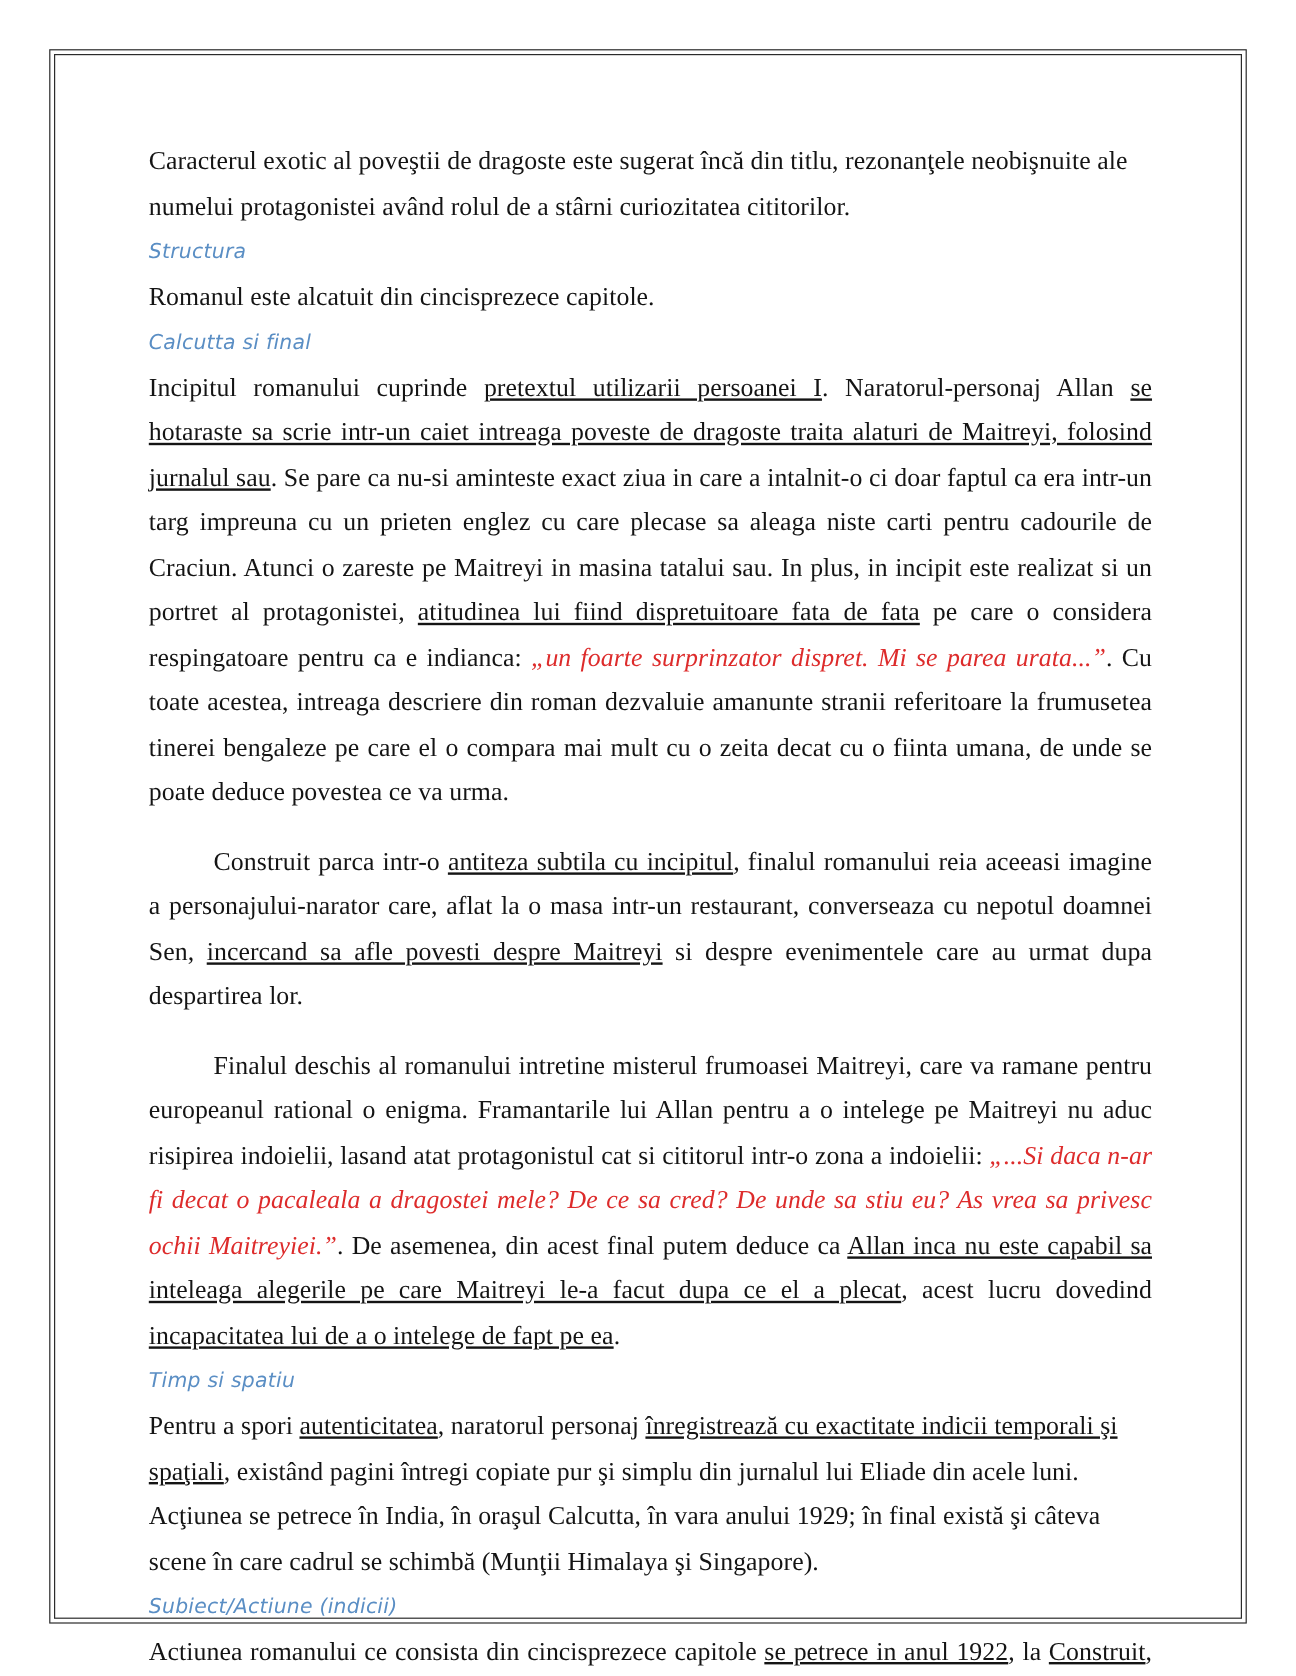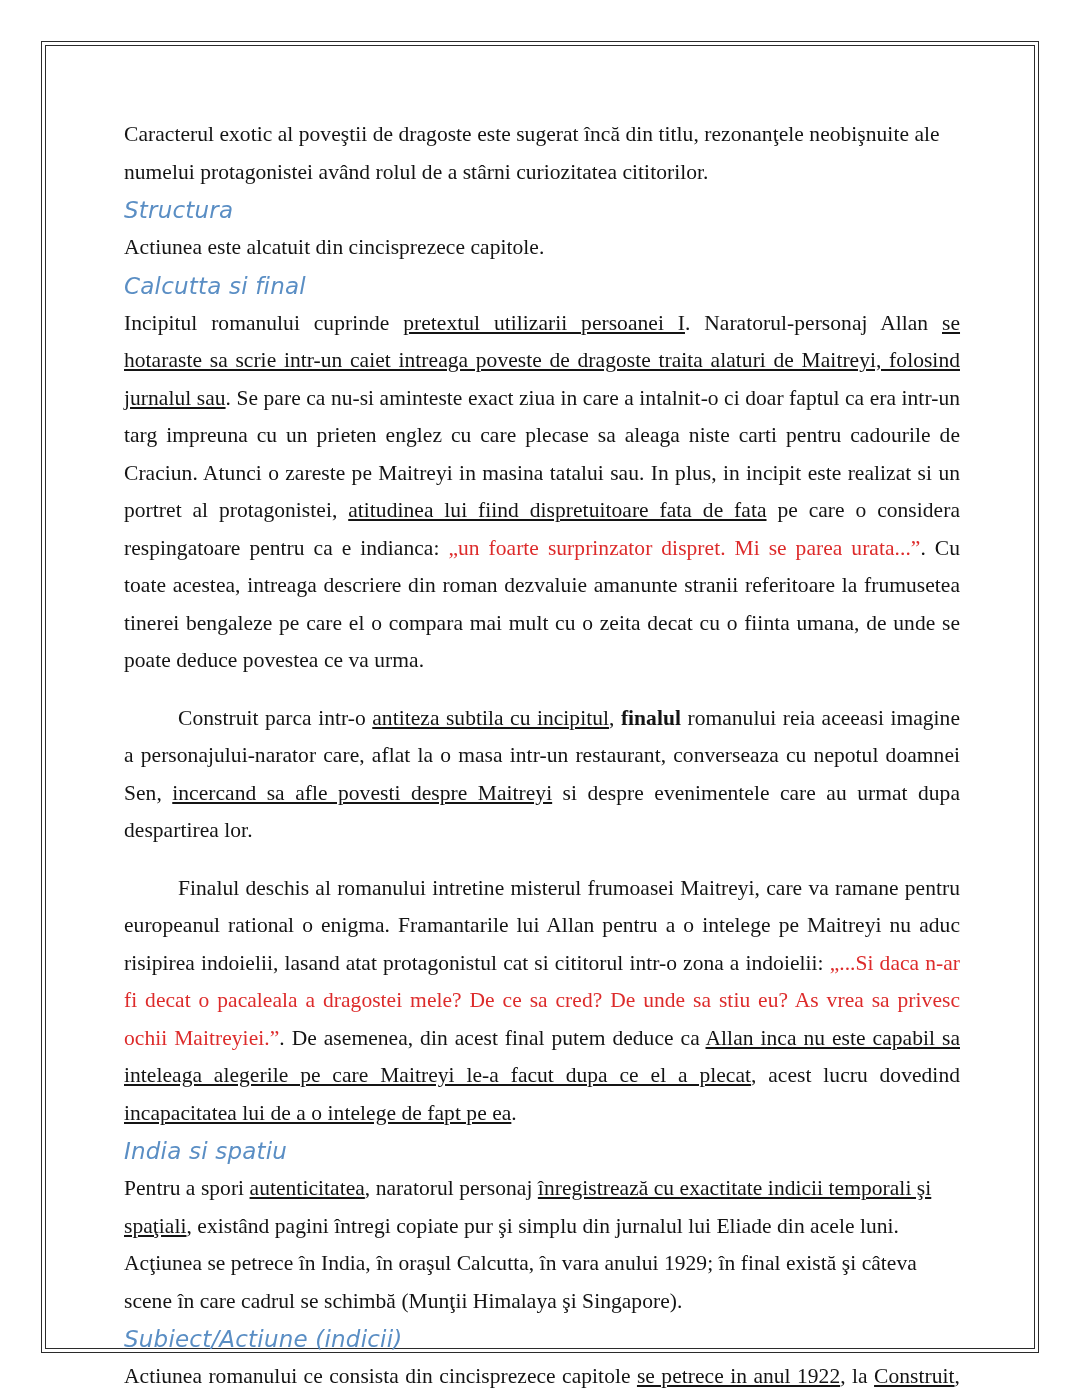--- a/index.html
+++ b/index.html
@@ -69,61 +69,62 @@
   p.indent-first {
     text-indent: 54px;
   }
 
   h2.section-heading {
     margin: 0;
     color: #5a8ec4;
     font-family: "DejaVu Sans", "Liberation Sans", sans-serif;
     font-style: italic;
     font-weight: 400;
-    font-size: 23px;
+    font-size: 17px;
     line-height: 38px;
     letter-spacing: 0.2px;
   }
 
   .u { text-decoration: underline; text-underline-offset: 2px; }
-  .b { font-weight: bold; }
+  .b { font-weight: normal; }
   .quote-red {
     color: #dd2b2b;
+    font-style: italic;
   }
   .gap-md { height: 20px; }
 </style>
 </head>
 <body>
 
 <div class="page">
 
   <div class="page-frame">
     <div class="page-frame-inner"></div>
   </div>
 
   <div class="content">
 
     <p class="leftal"><span>Caracterul exotic al poveştii de dragoste este sugerat încă din titlu, rezonanţele</span> <span>neobişnuite ale numelui protagonistei având rolul de a stârni curiozitatea cititorilor.</span></p>
 
     <h2 class="section-heading">Structura</h2>
-    <p class="leftal">Actiunea este alcatuit din cincisprezece capitole.</p>
+    <p class="leftal">Romanul este alcatuit din cincisprezece capitole.</p>
 
     <h2 class="section-heading">Calcutta si final</h2>
 
     <p class="justified"><span>Incipitul romanului cuprinde </span><span class="u">pretextul utilizarii persoanei I</span><span>. Naratorul-personaj Allan </span><span class="u">se hotaraste sa scrie intr-un caiet intreaga poveste de dragoste traita alaturi de Maitreyi, folosind jurnalul sau</span><span>. Se pare ca nu-si aminteste exact ziua in care a intalnit-o ci doar faptul ca era intr-un targ impreuna cu un prieten englez cu care plecase sa aleaga niste carti pentru cadourile de Craciun. Atunci o zareste pe Maitreyi in masina tatalui sau. In plus, in incipit este realizat si un portret al protagonistei, </span><span class="u">atitudinea lui fiind dispretuitoare fata de fata</span><span> pe care o considera respingatoare pentru ca e indianca: </span><span class="quote-red">„un foarte surprinzator dispret. Mi se parea urata...”</span><span>. Cu toate acestea, intreaga descriere din roman dezvaluie amanunte stranii referitoare la frumusetea tinerei bengaleze pe care el o compara mai mult cu o zeita decat cu o fiinta umana, de unde se poate deduce povestea ce va urma.</span></p>
 
     <div class="gap-md"></div>
 
     <p class="justified indent-first"><span>Construit parca intr-o </span><span class="u">antiteza subtila cu incipitul</span><span>, </span><span class="b">finalul</span><span> romanului reia aceeasi imagine a personajului-narator care, aflat la o masa intr-un restaurant, converseaza cu nepotul doamnei Sen, </span><span class="u">incercand sa afle povesti despre Maitreyi</span><span> si despre evenimentele care au urmat dupa despartirea lor.</span></p>
 
     <div class="gap-md"></div>
 
     <p class="justified indent-first"><span>Finalul deschis al romanului intretine misterul frumoasei Maitreyi, care va ramane pentru europeanul rational o enigma. Framantarile lui Allan pentru a o intelege pe Maitreyi nu aduc risipirea indoielii, lasand atat protagonistul cat si cititorul intr-o zona a indoielii: </span><span class="quote-red">„...Si daca n-ar fi decat o pacaleala a dragostei mele? De ce sa cred? De unde sa stiu eu? As vrea sa privesc ochii Maitreyiei.”</span><span>. De asemenea, din acest final putem deduce ca </span><span class="u">Allan inca nu este capabil sa inteleaga alegerile pe care Maitreyi le-a facut dupa ce el a plecat</span><span>, acest lucru dovedind </span><span class="u">incapacitatea lui de a o intelege de fapt pe ea</span><span>.</span></p>
 
-    <h2 class="section-heading">India si spatiu</h2>
+    <h2 class="section-heading">Timp si spatiu</h2>
 
     <p class="leftal"><span>Pentru a spori </span><span class="u">autenticitatea</span><span>, naratorul personaj </span><span class="u">înregistrează cu exactitate indicii temporali şi spaţiali</span><span>, existând pagini întregi copiate pur şi simplu din jurnalul lui Eliade din acele luni. Acţiunea se petrece în India, în oraşul Calcutta, în vara anului 1929; în final există şi câteva scene în care cadrul se schimbă (Munţii Himalaya şi Singapore).</span></p>
 
     <h2 class="section-heading">Subiect/Actiune (indicii)</h2>
 
     <p class="justified"><span>Actiunea romanului ce consista din cincisprezece capitole </span><span class="u">se petrece in anul 1922</span><span>, la </span><span class="u">Construit</span><span>, oras format din trei mari comunitati: cea autohtona, traditionalista, cea alba,</span></p>
 
   </div>
 </div>
 

